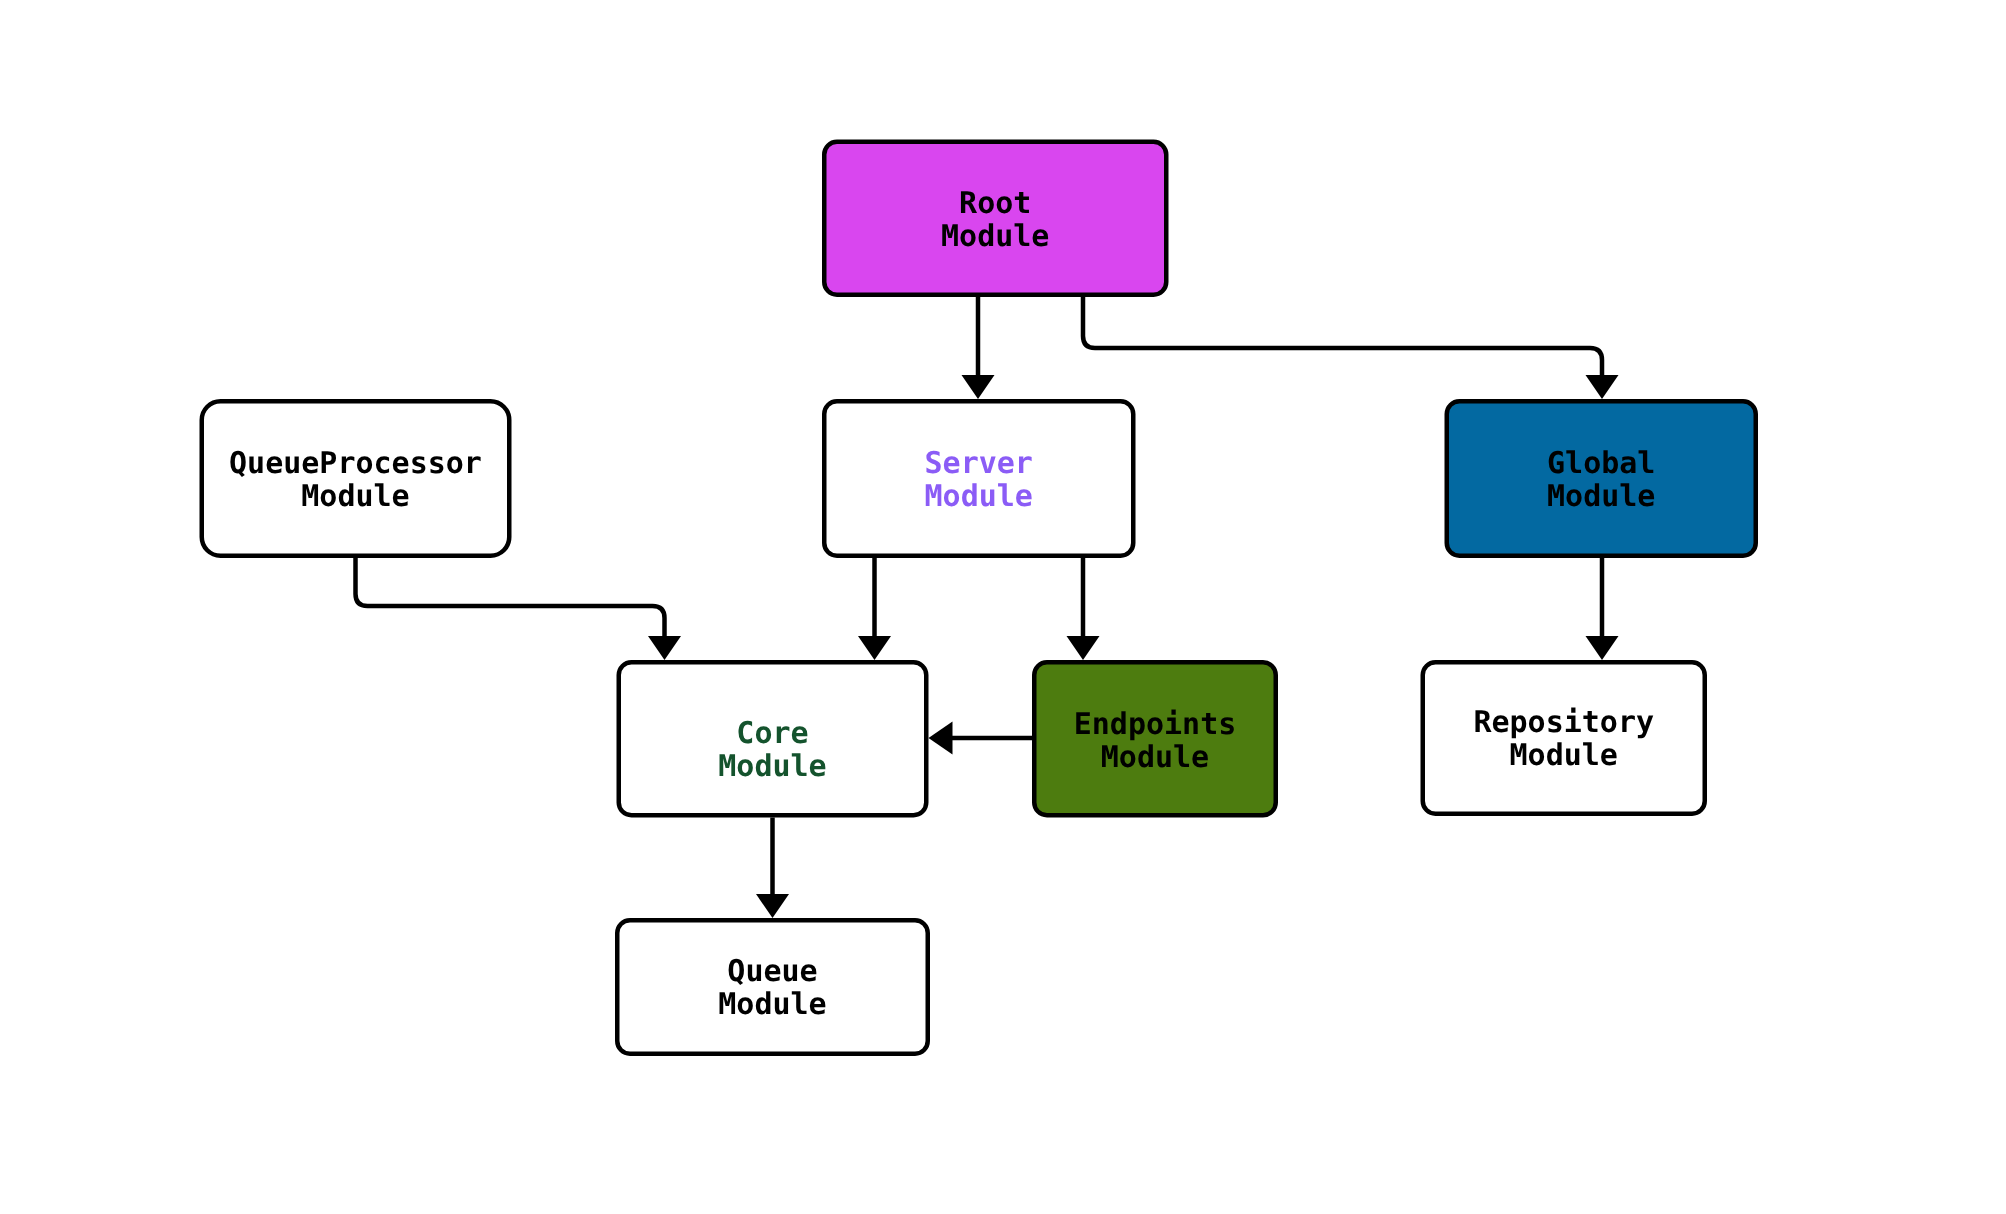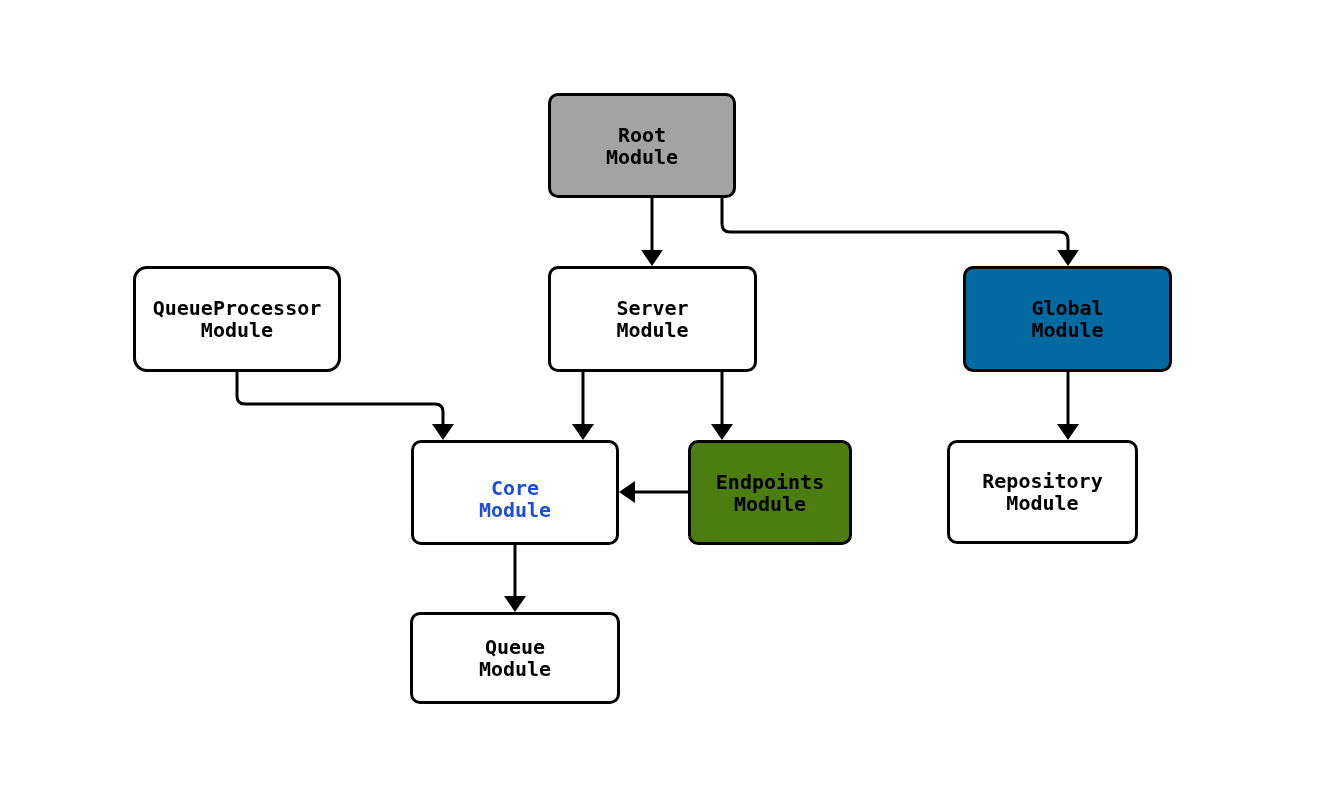--- a/index.html
+++ b/index.html
@@ -71,38 +71,38 @@
       <path d="M 722 372 L 722 426" class="edge-path" stroke="#000000"></path>
       <polygon points="722,440 711,424 733,424" class="edge-arrowhead" fill="#000000"></polygon>
       <path d="M 688 492 L 633 492" class="edge-path" stroke="#000000"></path>
       <polygon points="619,492 635,481 635,503" class="edge-arrowhead" fill="#000000"></polygon>
       <path d="M 1068 372 L 1068 426" class="edge-path" stroke="#000000"></path>
       <polygon points="1068,440 1057,424 1079,424" class="edge-arrowhead" fill="#000000"></polygon>
       <path d="M 515 545 L 515 598" class="edge-path" stroke="#000000"></path>
       <polygon points="515,612 504,596 526,596" class="edge-arrowhead" fill="#000000"></polygon>
     </svg>
   <div class="nodes-layer">
-      <div class="node" style="left: 548px; top: 93px; width: 188px; height: 105px; background: #a3a3a3; border-color: rgb(0, 0, 0); justify-content: center;">
+      <div class="node" style="left: 548px; top: 93px; width: 231px; height: 105px; background: #d946ef; border-color: rgb(0, 0, 0); justify-content: center;">
         <span class="node-label" style="color: rgb(0, 0, 0);">Root
 Module</span>
       </div>
       <div class="node" style="left: 133px; top: 266px; width: 208px; height: 106px; background: rgb(255, 255, 255); border-color: rgb(0, 0, 0); border-radius: 14px;">
         <span class="node-label" style="color: rgb(0, 0, 0);">QueueProcessor
 Module</span>
       </div>
       <div class="node" style="left: 548px; top: 266px; width: 209px; height: 106px; background: rgb(255, 255, 255); border-color: rgb(0, 0, 0);">
-        <span class="node-label" style="color: #000000;">Server
+        <span class="node-label" style="color: #8b5cf6;">Server
 Module</span>
       </div>
       <div class="node" style="left: 963px; top: 266px; width: 209px; height: 106px; background: #0369a1; border-color: rgb(0, 0, 0);">
         <span class="node-label" style="color: rgb(0, 0, 0);">Global
 Module</span>
       </div>
       <div class="node" style="left: 411px; top: 440px; width: 208px; height: 105px; background: rgb(255, 255, 255); border-color: rgb(0, 0, 0);">
-        <span class="node-label" style="color: #1d4ed8; margin-top: 12px;">Core
+        <span class="node-label" style="color: #14532d; margin-top: 12px;">Core
 Module</span>
       </div>
       <div class="node" style="left: 688px; top: 440px; width: 164px; height: 105px; background: #4d7c0f; border-color: rgb(0, 0, 0);">
         <span class="node-label" style="color: rgb(0, 0, 0);">Endpoints
 Module</span>
       </div>
       <div class="node" style="left: 947px; top: 440px; width: 191px; height: 104px; background: rgb(255, 255, 255); border-color: rgb(0, 0, 0);">
         <span class="node-label" style="color: rgb(0, 0, 0);">Repository
 Module</span>
       </div>

